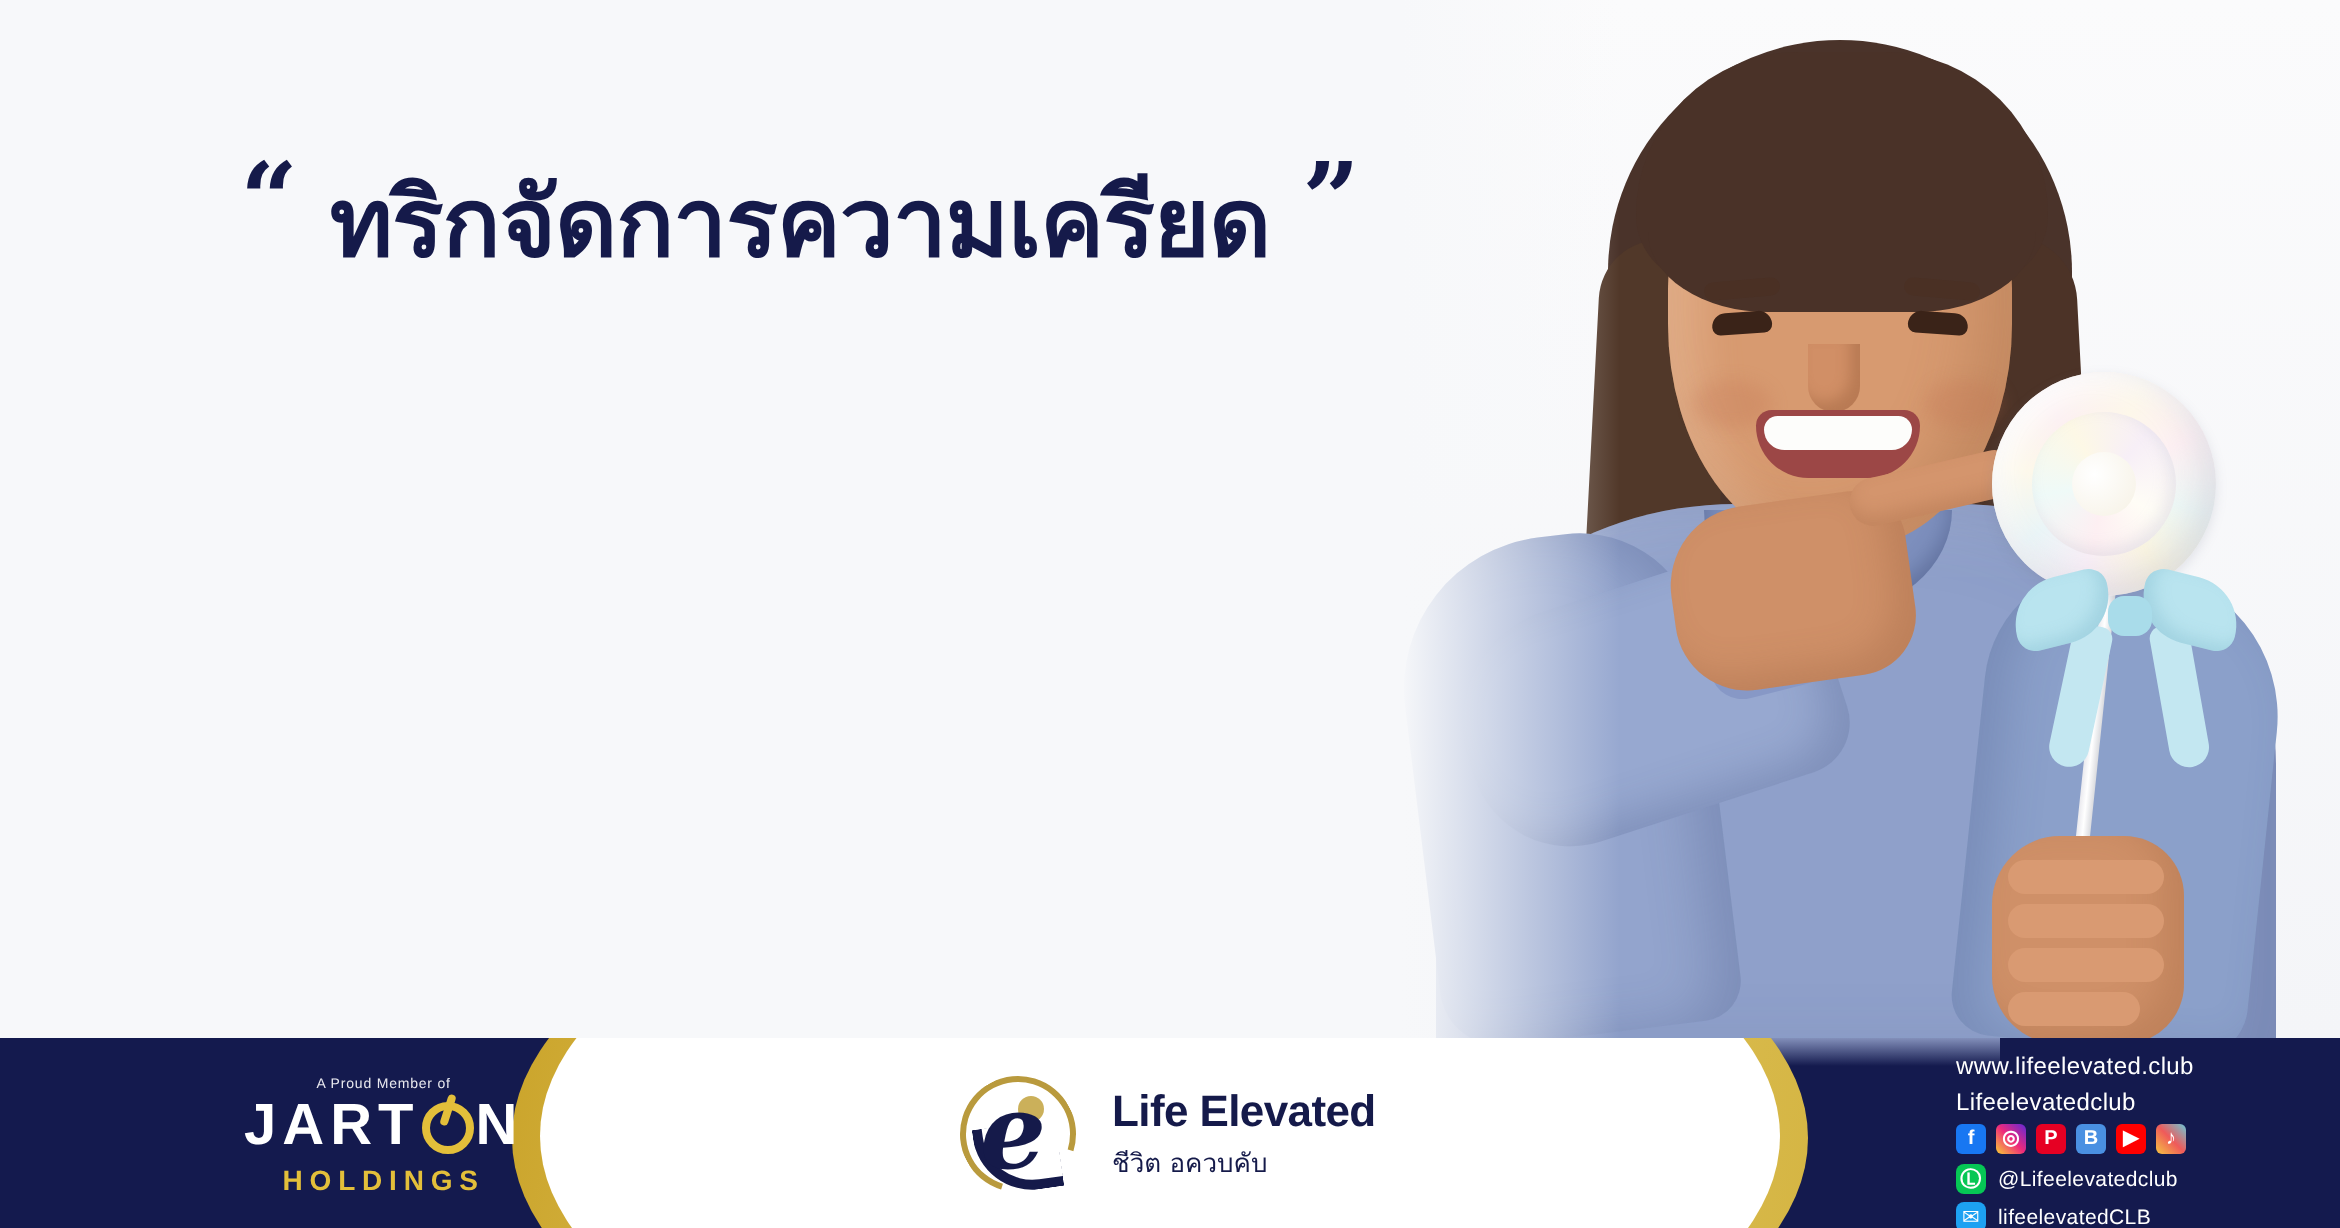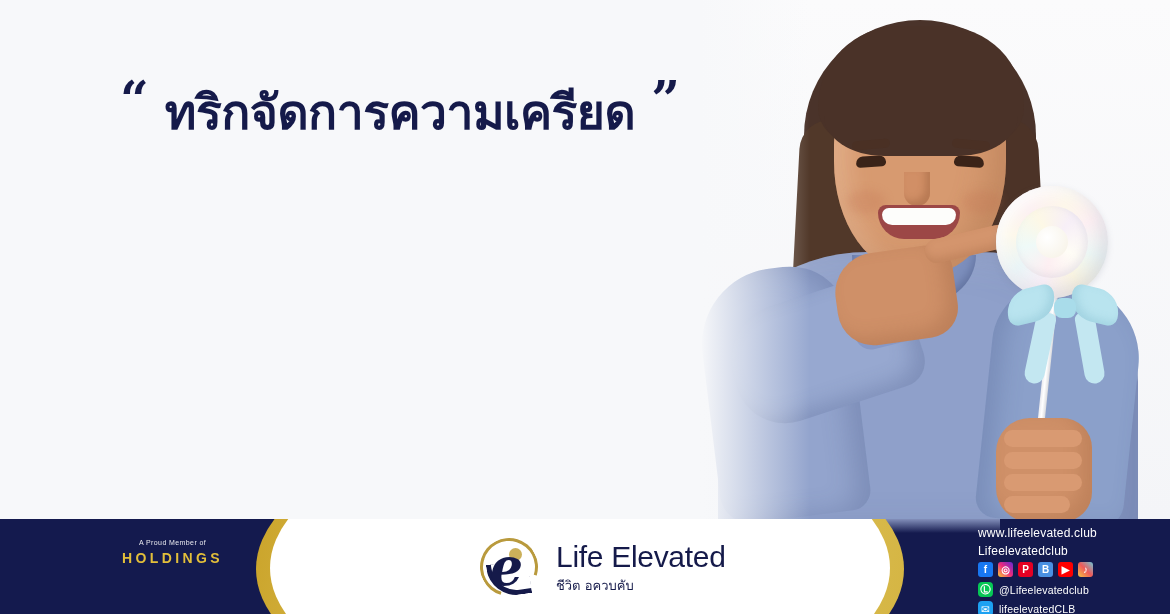--- a/index.html
+++ b/index.html
@@ -403,21 +403,21 @@
     color:#151a4a; line-height:.82;
   }
   .life-swoosh{
     position:absolute; left:10px; top:26px; width:42px; height:34px;
     border-left:5px solid #151a4a;
     border-bottom:5px solid #151a4a;
     border-radius:0 0 0 30px;
     transform:rotate(-8deg);
   }
   .life-text-main {
-    font-size:30px; font-weight:400; color:#151a4a;
+    font-size:22px; font-weight:700; color:#151a4a;
     letter-spacing:-.3px; line-height:1.1;
     font-family:"Liberation Sans",sans-serif;
   }
   .life-text-sub {
     font-size:13px; color:#151a4a; margin-top:2px;
     font-family:"DejaVu Sans",sans-serif;
   }
 
   
   .contact {
@@ -530,20 +530,25 @@
 
   <div class="footer">
     <div class="footer-photo-bleed"></div>
     <div class="footer-lens-gold"></div>
     <div class="footer-lens"></div>
 
     <div class="footer-inner">
 
       <div class="jarton">
         <div class="jarton-sup">A Proud Member of</div>
+        <div class="jarton-main">
+          <span>JART</span>
+          <span class="gold-o"></span>
+          <span>N</span>
+        </div>
         <div class="jarton-sub">HOLDINGS</div>
       </div>
 
       <div class="life">
         <div class="life-mark">
           <div class="life-ring"></div>
           <div class="life-dot"></div>
           <div class="life-swoosh"></div>
           <div class="life-e">e</div>
         </div>

